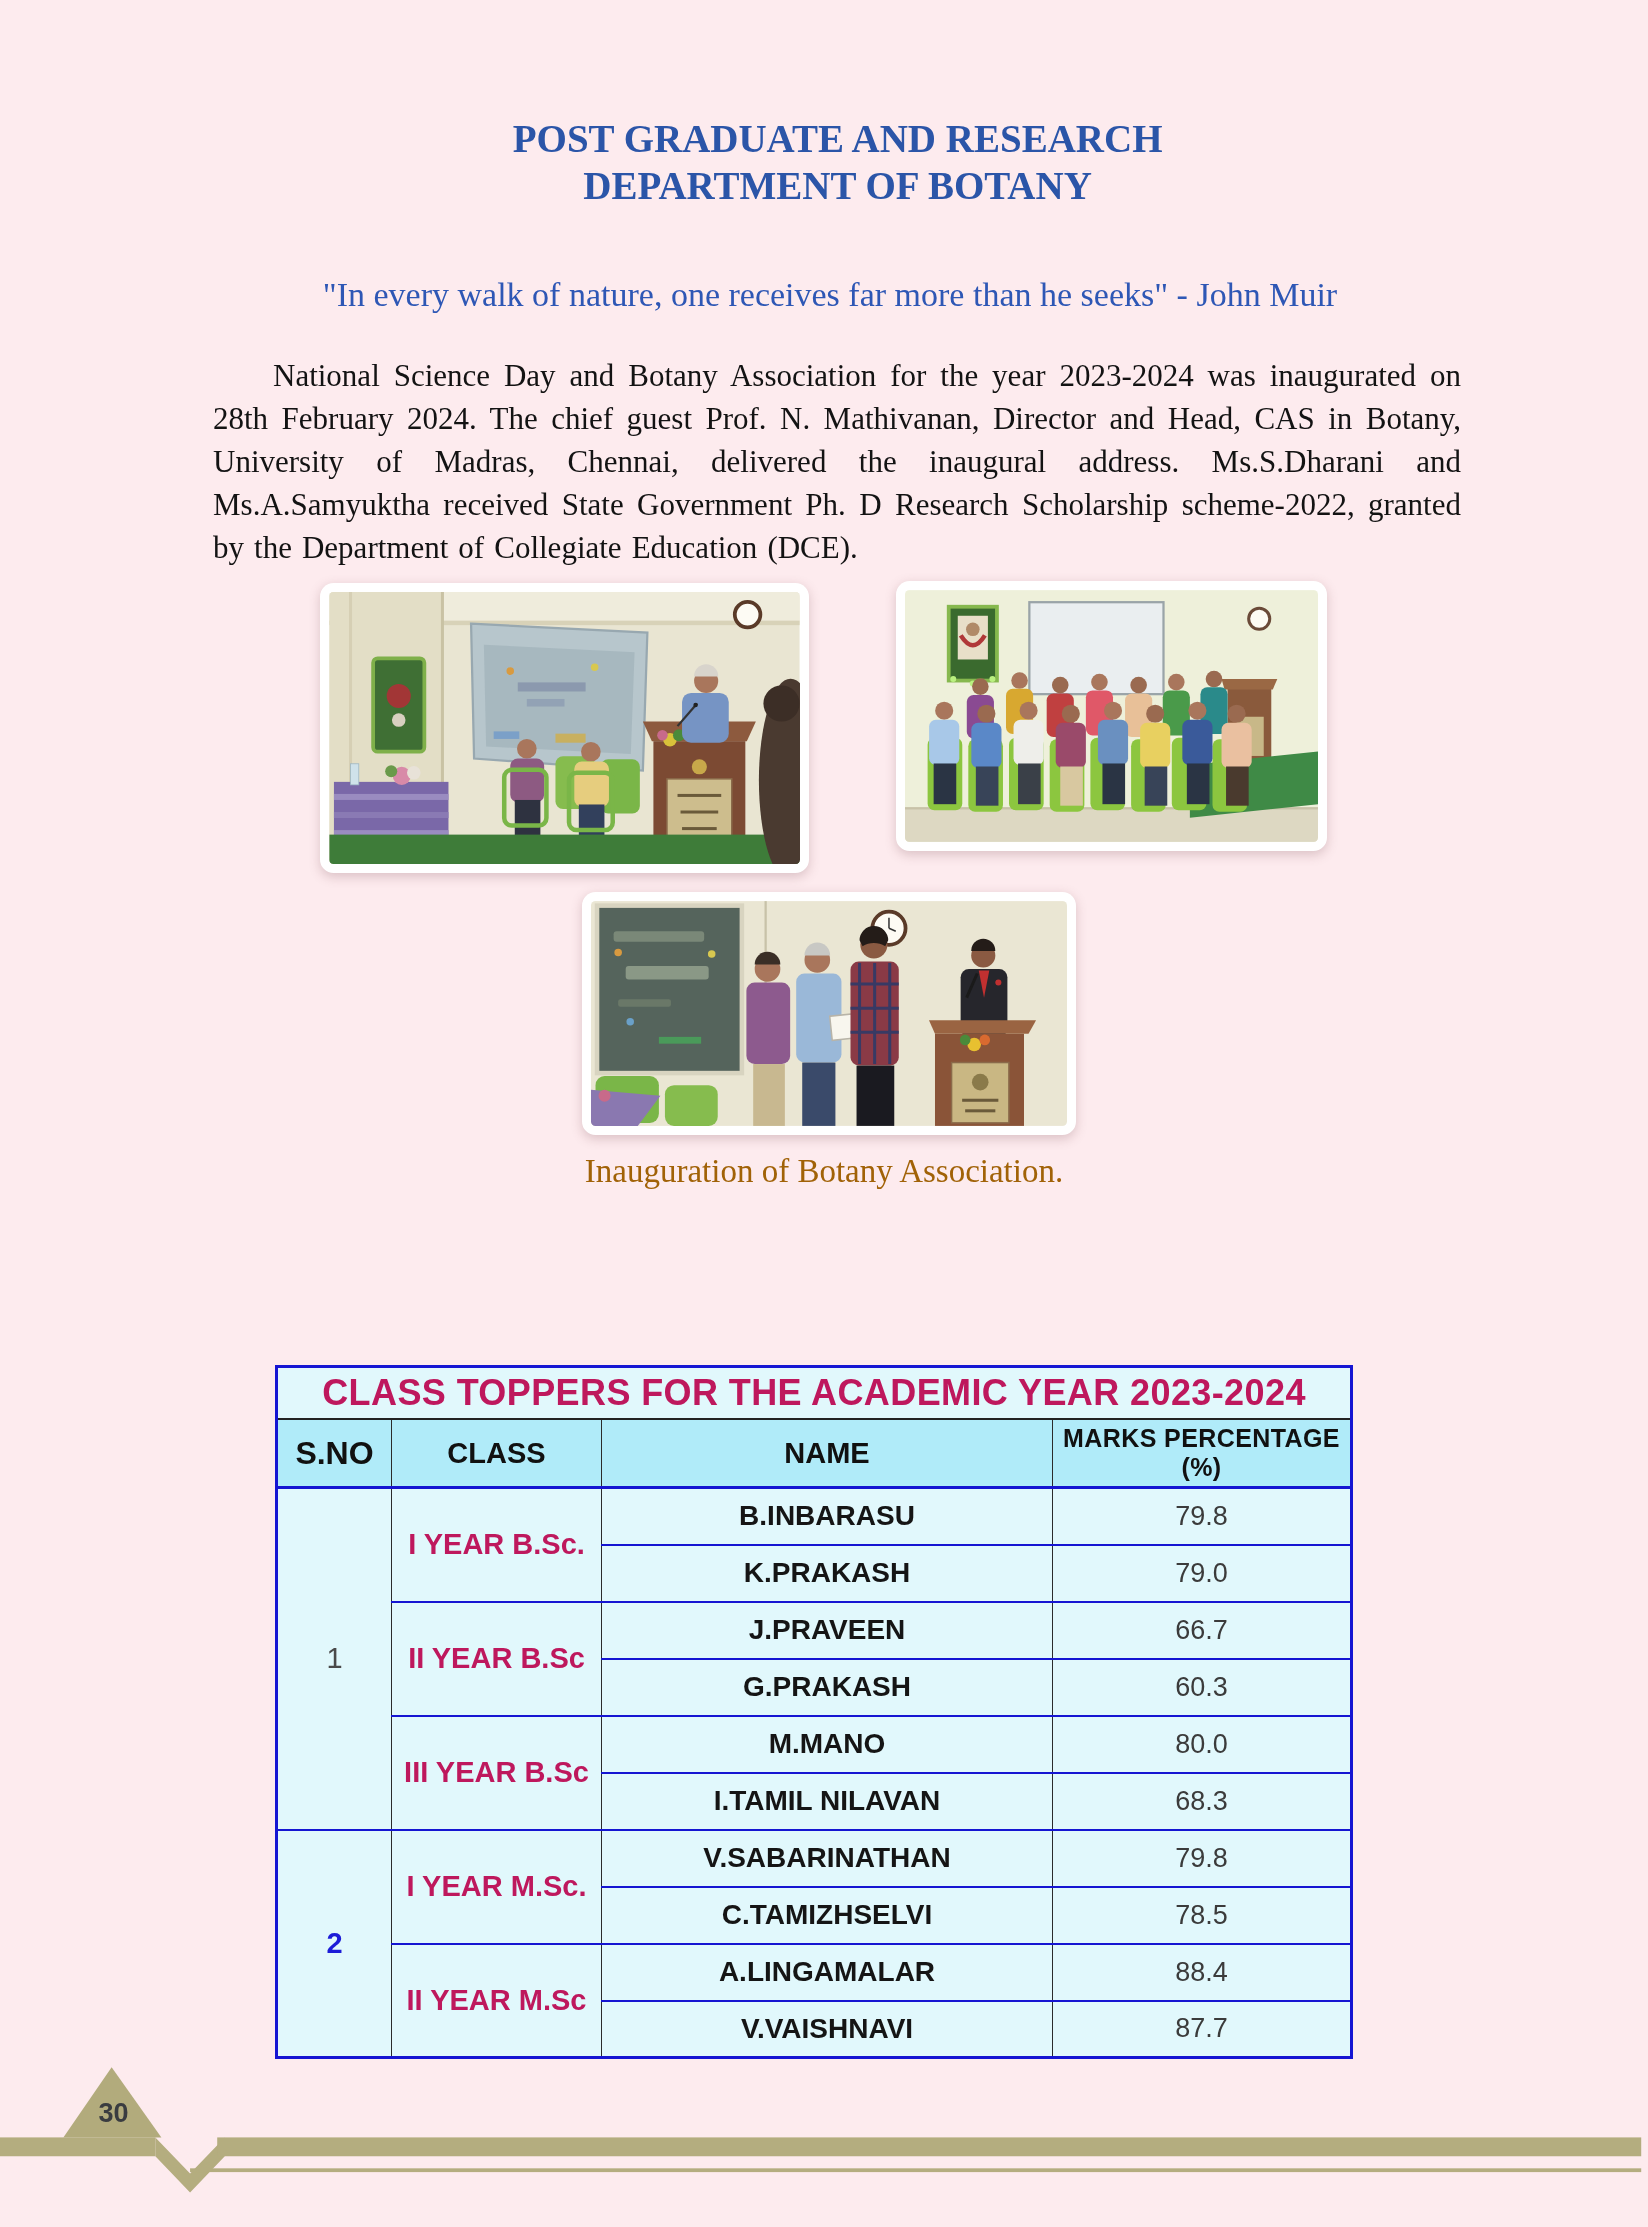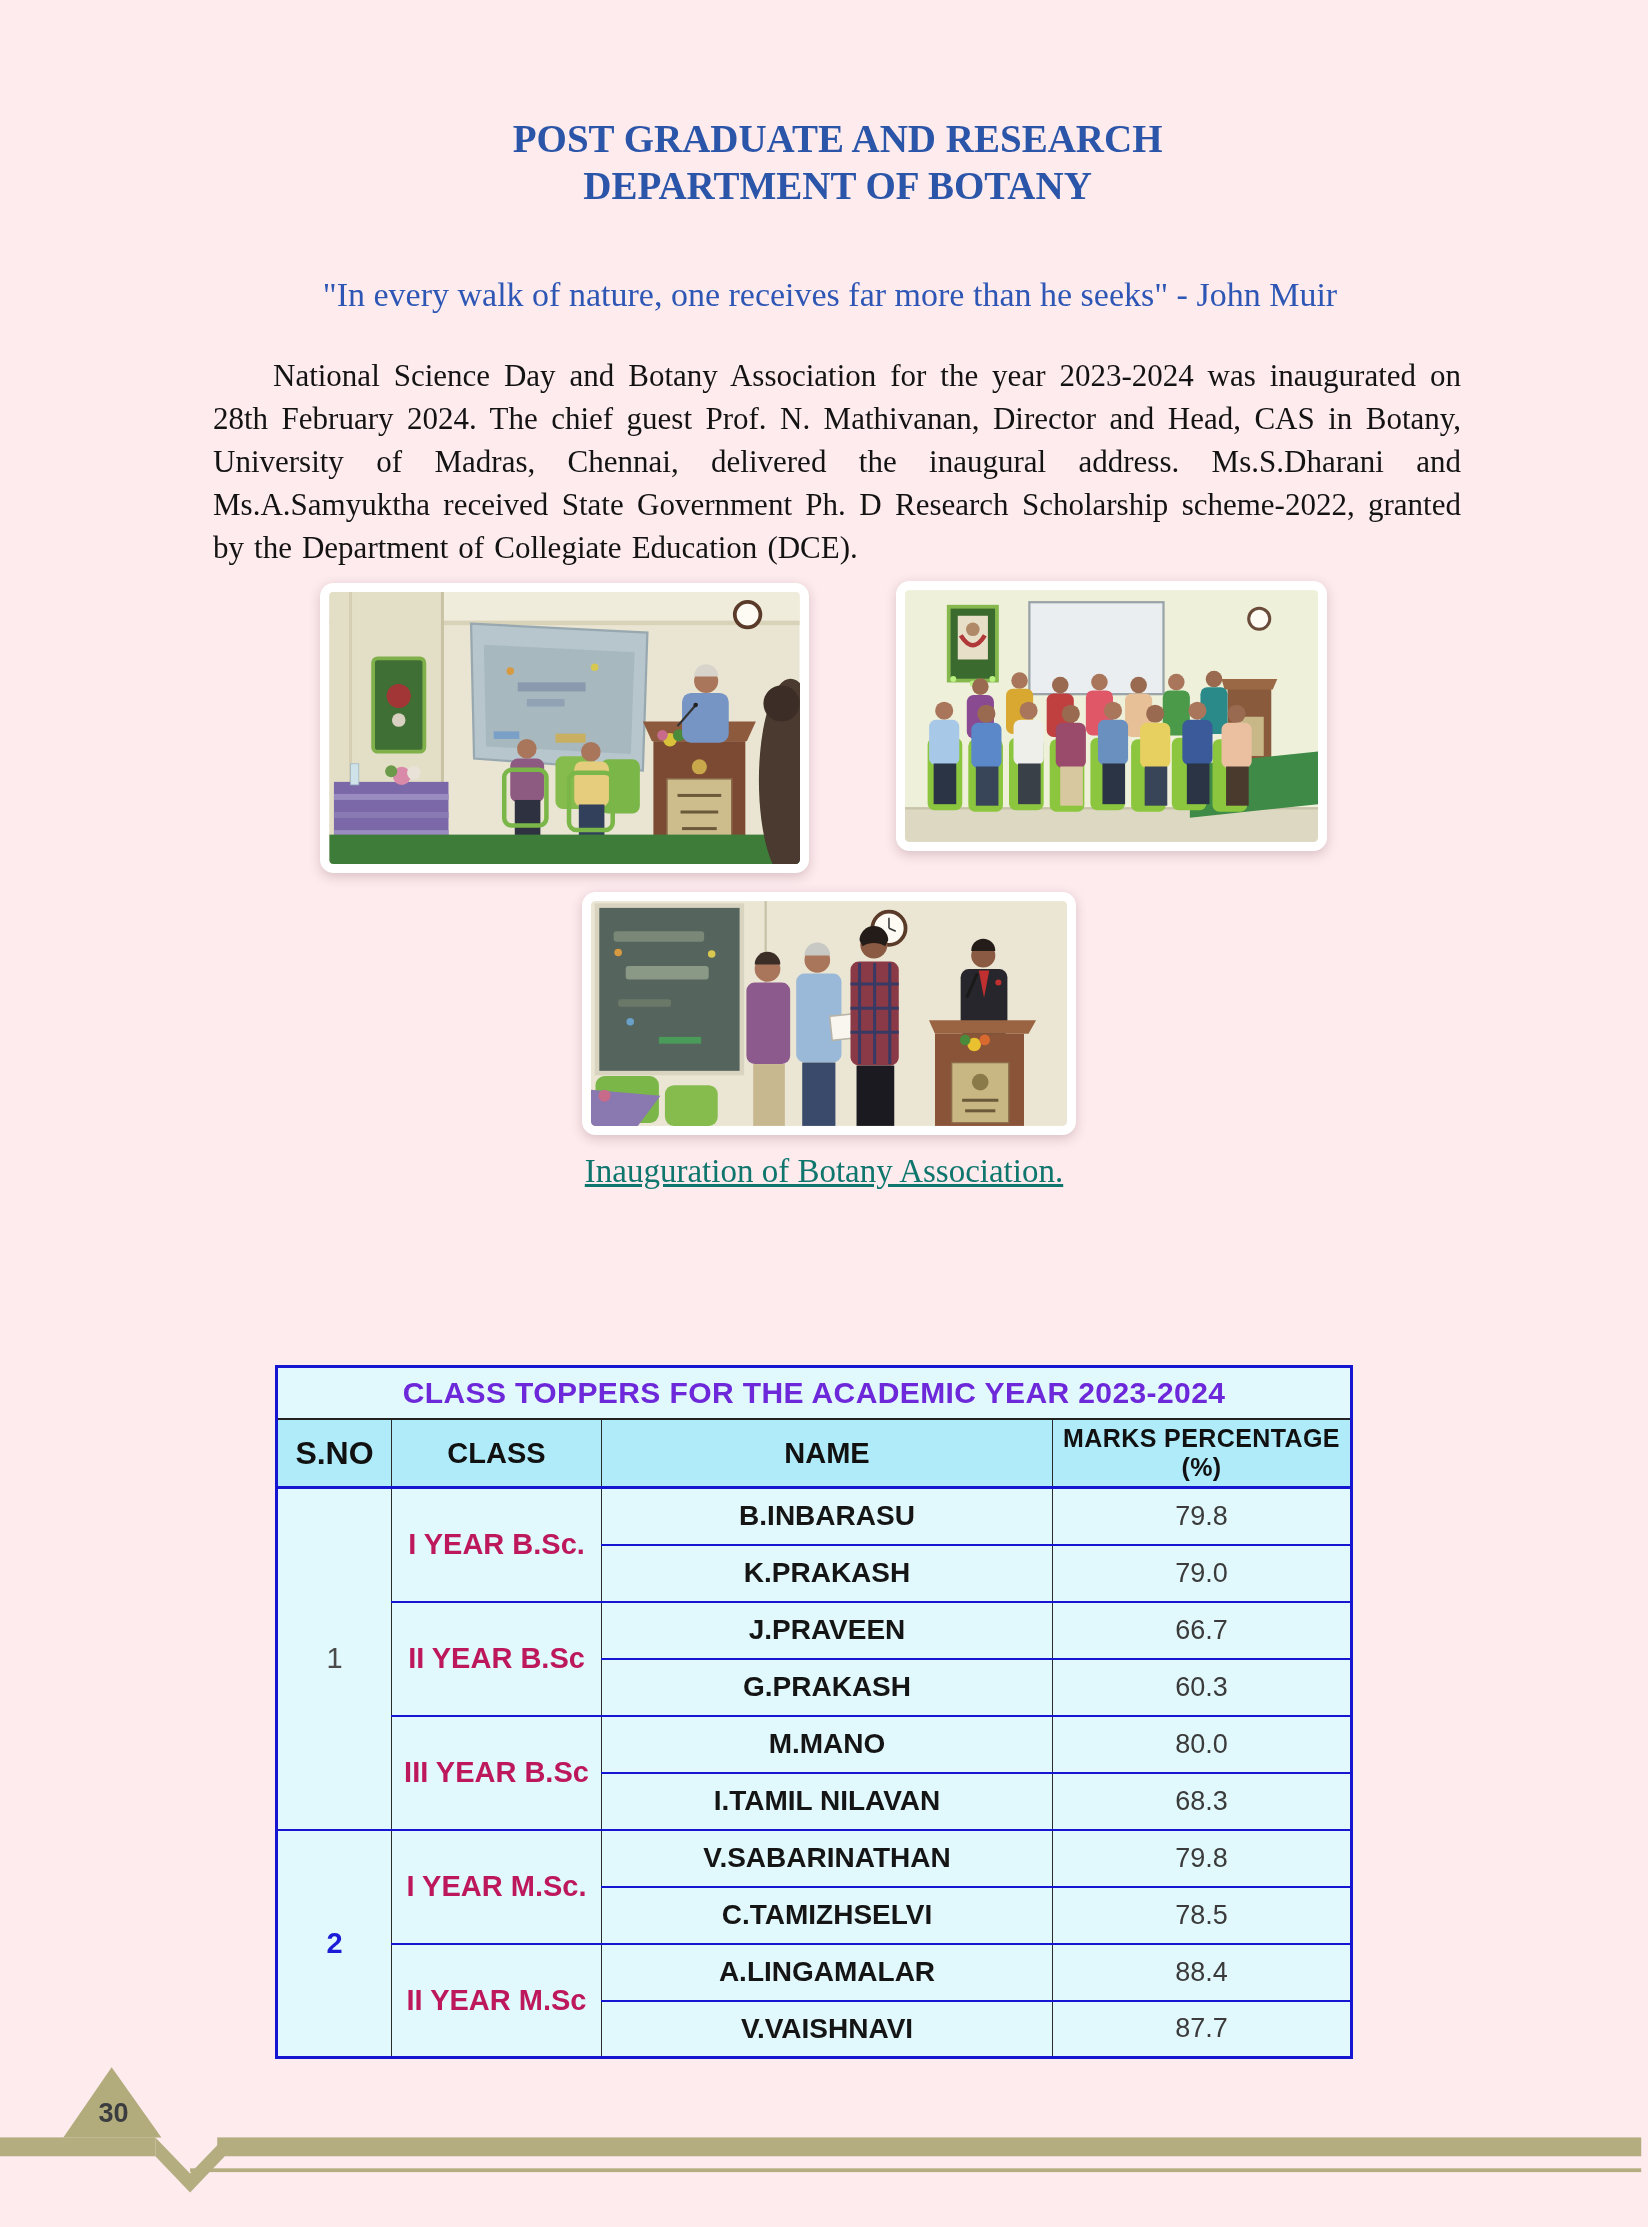--- a/index.html
+++ b/index.html
@@ -31,21 +31,21 @@
   .photo{
     position:absolute;background:#ffffff;border-radius:13.6px;
     padding:9px;box-shadow:0 3.8px 10.6px rgba(120,70,80,0.25);
   }
   .photo svg{display:block;border-radius:4.5px;}
   .photo1{left:320px;top:583px;}
   .photo2{left:896px;top:581px;}
   .photo3{left:582px;top:892px;}
   .caption{
     position:absolute;top:1153px;left:0;width:1648px;text-align:center;
-    color:#0f766e;font-size:33px;text-decoration:underline;
+    color:#a16207;font-size:33px;
   }
   .heading{
     position:absolute;top:1273px;left:84px;width:1478px;
     color:#25509e;font-size:30px;font-weight:bold;font-style:italic;
   }
   
   table.toppers{
     position:absolute;left:275px;top:1365px;width:1075px;
     border-collapse:collapse;background:#e1f8fc;
     border:3px solid #1515d2;
@@ -56,22 +56,22 @@
     border-left:1.5px solid #2b2b2b;border-right:1.5px solid #2b2b2b;
     border-top:2.3px solid #1515d2;border-bottom:2.3px solid #1515d2;
     text-align:center;vertical-align:middle;padding:0 6px;
     overflow:hidden;
   }
   .col-sno{width:115px;}
   .col-class{width:210px;}
   .col-name{width:451px;}
   .col-marks{width:299px;}
   tr.title-row th{
-    height:50px;background:#e1f8fc;color:#6d28d9;
-    font-size:30px;font-weight:bold;letter-spacing:0.4px;
+    height:50px;background:#e1f8fc;color:#be185d;
+    font-size:36px;font-weight:bold;letter-spacing:0.4px;
     border-left:none;border-right:none;border-bottom:2.3px solid #222;
   }
   tr.head-row th{
     height:66px;background:#b0ebf9;color:#111;font-weight:bold;
     border-bottom:3px solid #1515d2;
   }
   tr.head-row th.h-sno{font-size:32px;}
   tr.head-row th.h-class{font-size:29px;}
   tr.head-row th.h-name{font-size:29px;}
   tr.head-row th.h-marks{font-size:25px;letter-spacing:0.4px;}

